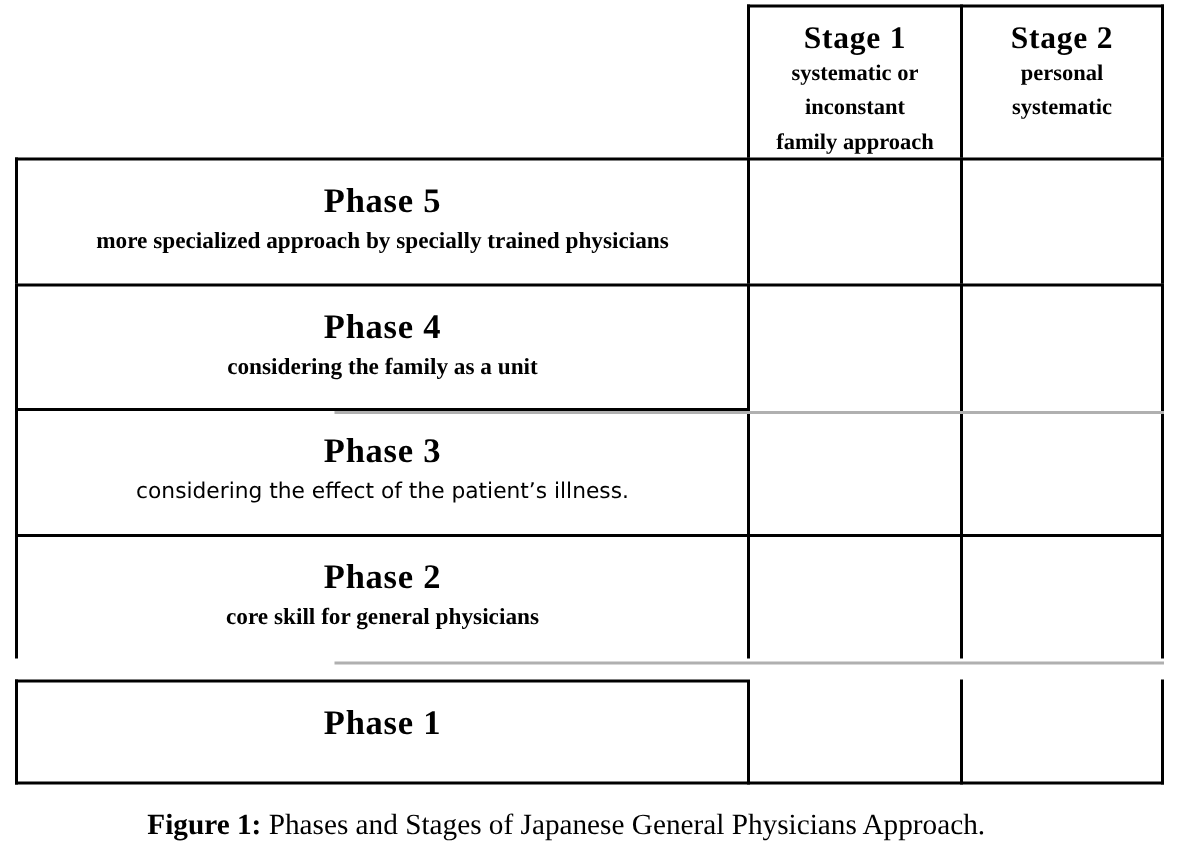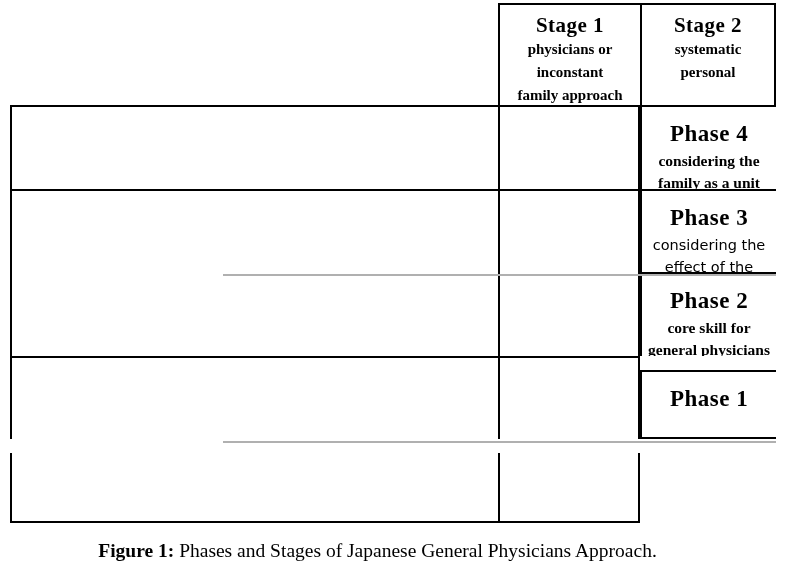--- a/index.html
+++ b/index.html
@@ -76,31 +76,35 @@
 <body>
 
 <div class="page">
 
   <div class="figure-table">
 
     <div class="cell"></div>
 
     <div class="cell hdr bt bl">
       <div class="stage-title">Stage 1</div>
-      <div class="stage-sub">physicians or</div>
+      <div class="stage-sub">systematic or</div>
       <div class="stage-sub">inconstant</div>
       <div class="stage-sub">family approach</div>
     </div>
 
     <div class="cell hdr bt bl br">
       <div class="stage-title">Stage 2</div>
+      <div class="stage-sub">personal</div>
       <div class="stage-sub">systematic</div>
-      <div class="stage-sub">personal</div>
     </div>
 
+    <div class="cell phase-cell bt bl">
+      <div class="phase-title">Phase 5</div>
+      <div class="phase-sub">more specialized approach by specially trained physicians</div>
+    </div>
     <div class="cell bt bl"></div>
     <div class="cell bt bl br"></div>
 
     <div class="cell phase-cell bt bl">
       <div class="phase-title">Phase 4</div>
       <div class="phase-sub">considering the family as a unit</div>
     </div>
     <div class="cell bt bl"></div>
     <div class="cell bt bl br"></div>
 

